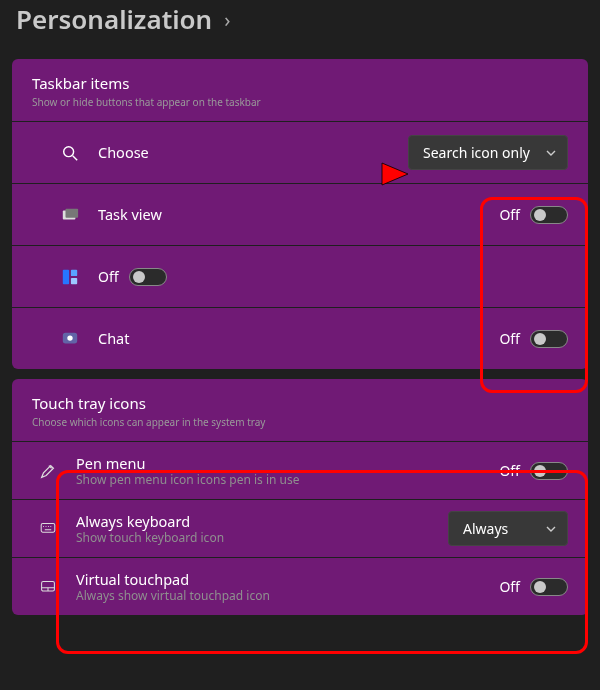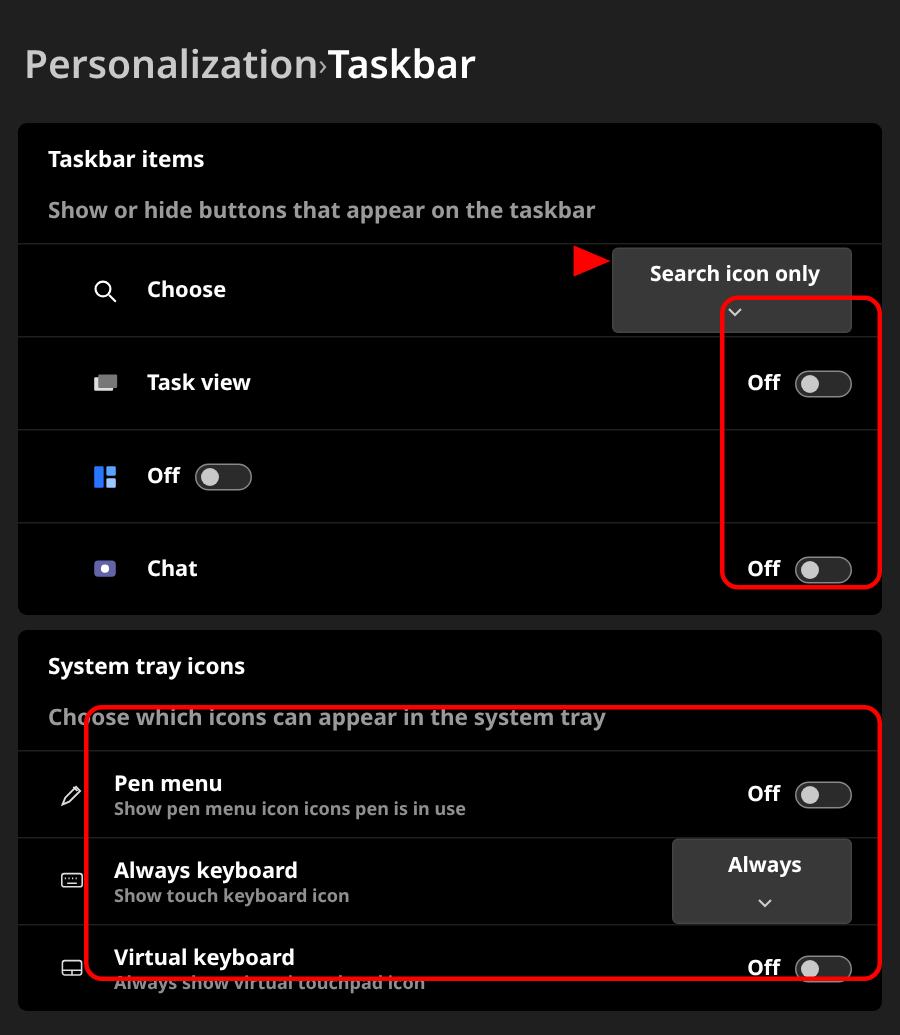--- a/index.html
+++ b/index.html
@@ -1,58 +1,57 @@
 <!DOCTYPE html>
 <html><head>
 <meta charset="utf-8">
 <style>
   * { box-sizing: border-box; margin: 0; padding: 0; font-family: "Segoe UI", system-ui, -apple-system, sans-serif; }
   body { background: #1f1f1f; color: #fff; width: 600px; height: 690px; overflow: hidden; }
 
-  .breadcrumb { display: flex; align-items: center; gap: 0; padding: 24px 16px 12px; }
+  .breadcrumb { display: flex; align-items: center; gap: 12px; padding: 1px 16px 12px; }
   .breadcrumb .parent { font-size: 26px; font-weight: 600; color: #c9c9c9; }
   .breadcrumb .chev { font-size: 20px; color: #aaa; }
   .breadcrumb .current { font-size: 26px; font-weight: 600; color: #fff; }
 
-  .card { background: #000000; border-radius: 6px; margin: 10px 12px 0; overflow: hidden; font-weight: bold; }
+  .card { background: #701a75; border-radius: 6px; margin: 10px 12px 0; overflow: hidden; }
   .card-header { padding: 14px 20px 12px; }
   .card-header .title { font-size: 15px; color: #fff; }
-  .card-header .subtitle { font-size: 15px; color: #9a9a9a; margin-top: 14px; }
+  .card-header .subtitle { font-size: 10px; color: #9a9a9a; margin-top: 2px; }
 
   .row { display: flex; align-items: center; padding: 0 20px; height: 62px; border-top: 1px solid #1f1f1f; }
   .row .icon { width: 20px; height: 20px; margin-left: 28px; margin-right: 18px; display: flex; align-items: center; justify-content: center; flex-shrink: 0; }
   .row .label-col { flex: 1; min-width: 0; }
   .row .label { font-size: 14.5px; color: #fff; line-height: 1.25; }
   .row .sublabel { font-size: 12px; color: #8f8f8f; line-height: 1.25; }
   .row .control { display: flex; align-items: center; gap: 10px; }
 
   .toggle { display: flex; align-items: center; gap: 10px; justify-content: center; }
   .toggle-text { font-size: 14px; color: #fff; }
   .switch { width: 38px; height: 18px; border: 1px solid #888; border-radius: 10px; position: relative; background: #2b2b2b; }
   .switch .knob { width: 12px; height: 12px; background: #c9c9c9; border-radius: 50%; position: absolute; top: 2px; left: 3px; }
 
-  .dropdown { background: #383838; border: 1px solid #444; border-radius: 4px; padding: 7px 10px 7px 14px; display: flex; align-items: center; gap: 10px; min-width: 120px; justify-content: space-between; font-size: 14px; color: #fff; flex-direction: column; }
+  .dropdown { background: #383838; border: 1px solid #444; border-radius: 4px; padding: 7px 10px 7px 14px; display: flex; align-items: center; gap: 10px; min-width: 120px; justify-content: space-between; font-size: 14px; color: #fff; }
   .dropdown.wide { min-width: 160px; }
   .dropdown .chev-d { width: 12px; height: 12px; }
 
   .hl-box { position: absolute; border: 3px solid #ff0000; border-radius: 12px; pointer-events: none; }
   .hl1 { left: 480px; top: 197px; width: 108px; height: 196px; }
   .hl2 { left: 56px; top: 470px; width: 532px; height: 184px; }
   .arrow { position: absolute; left: 330px; top: 159px; width: 78px; height: 30px; pointer-events: none; }
 
   .row.compact { height: 58px; }
   .row.compact .icon { margin-left: 6px; }
 </style>
 </head>
 <body>
 
 <div class="breadcrumb">
   <span class="parent">Personalization</span>
   <span class="chev">›</span>
-  <span class="current">Taskbar</span>
 </div>
 
 <div class="card" style="position:relative;">
   <div class="card-header">
     <div class="title">Taskbar items</div>
     <div class="subtitle">Show or hide buttons that appear on the taskbar</div>
   </div>
 
   <div class="row">
     <span class="icon">
@@ -122,21 +121,21 @@
       <span class="toggle-text">Off</span>
       <span class="switch">
           <span class="knob"></span>
         </span>
     </div>
   </div>
 </div>
 
 <div class="card">
   <div class="card-header">
-    <div class="title">System tray icons</div>
+    <div class="title">Touch tray icons</div>
     <div class="subtitle">Choose which icons can appear in the system tray</div>
   </div>
 
   <div class="row compact">
     <span class="icon">
       <svg viewBox="0 0 20 20" width="18" height="18" fill="none" stroke="#ddd" stroke-width="1.4">
           <path d="M3 17l2-5 8-8 3 3-8 8-5 2z"></path>
           <path d="M11 4l3 3"></path>
         </svg>
     </span>
@@ -179,21 +178,21 @@
 
   <div class="row compact">
     <span class="icon">
       <svg viewBox="0 0 20 20" width="20" height="16" fill="none" stroke="#ddd" stroke-width="1.3">
           <rect x="2" y="3" width="16" height="12" rx="2"></rect>
           <line x1="2" y1="11" x2="18" y2="11"></line>
           <line x1="10" y1="11" x2="10" y2="15"></line>
         </svg>
     </span>
     <div class="label-col">
-      <div class="label">Virtual keyboard</div>
+      <div class="label">Virtual touchpad</div>
       <div class="sublabel">Always show virtual touchpad icon</div>
     </div>
     <div class="control toggle">
       <span class="toggle-text">Off</span>
       <span class="switch">
           <span class="knob"></span>
         </span>
     </div>
   </div>
 </div>

